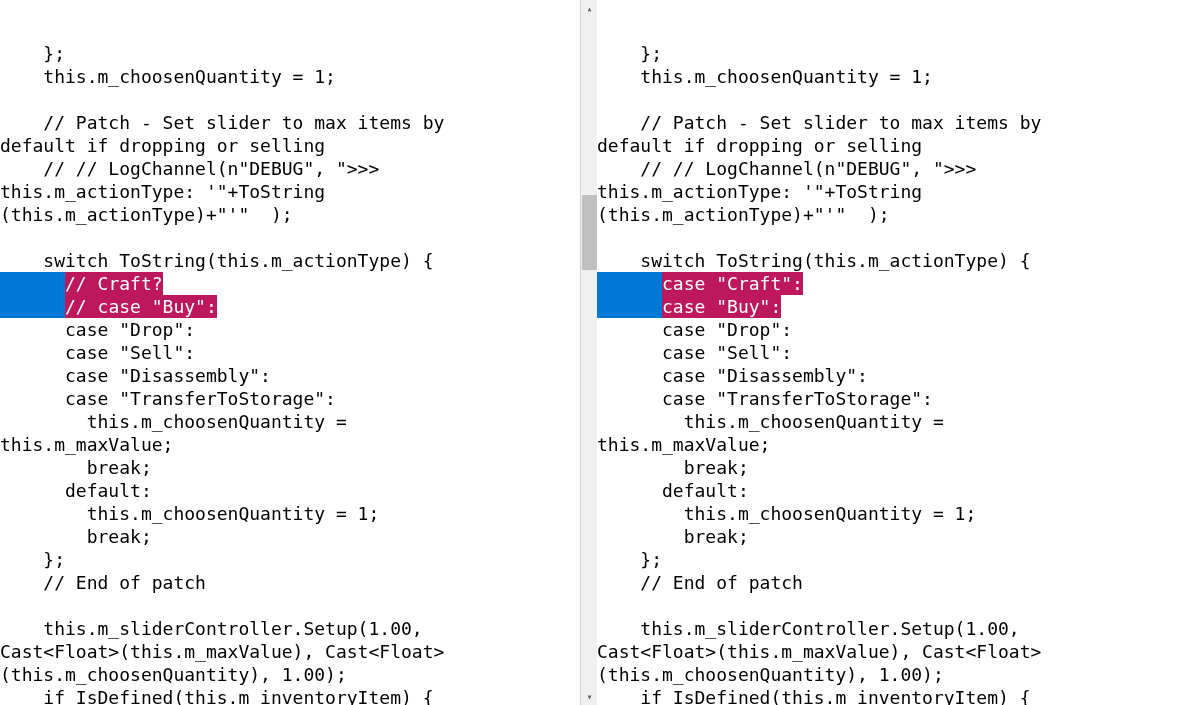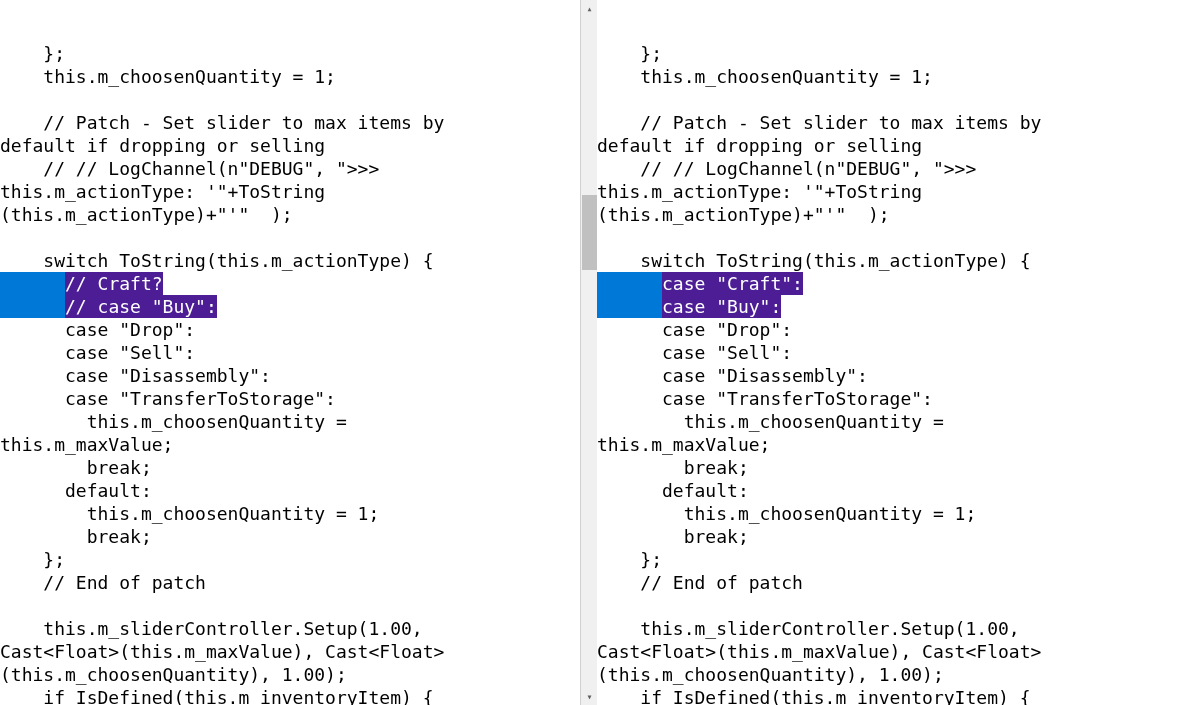--- a/index.html
+++ b/index.html
@@ -59,21 +59,21 @@
     .scrollbar-arrow.down { bottom: 0; }
     .code-content {
       line-height: 23px;
       padding-right: 17px;
     }
     .line {
       display: block;
       min-height: 23px;
     }
     .hl {
-      background: #4c1d95;
+      background: #be185d;
       color: #ffffff;
       display: inline-block;
     }
     .hl-block {
       background: #0078d7;
       display: inline-block;
     }
   </style>
 </head>
 <body>

